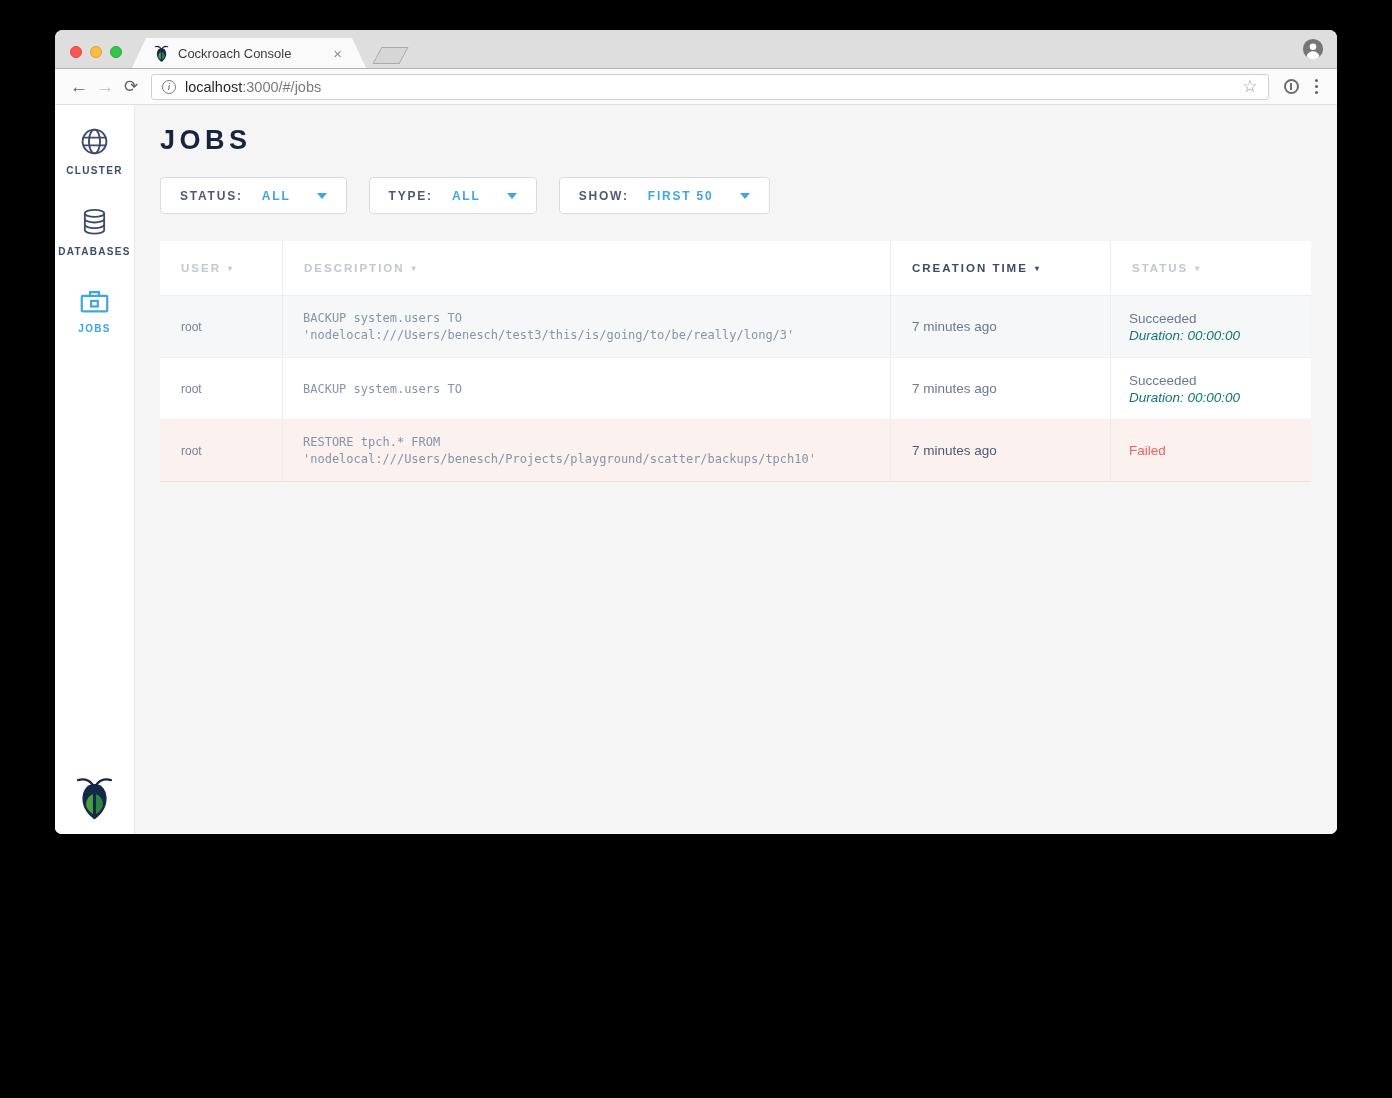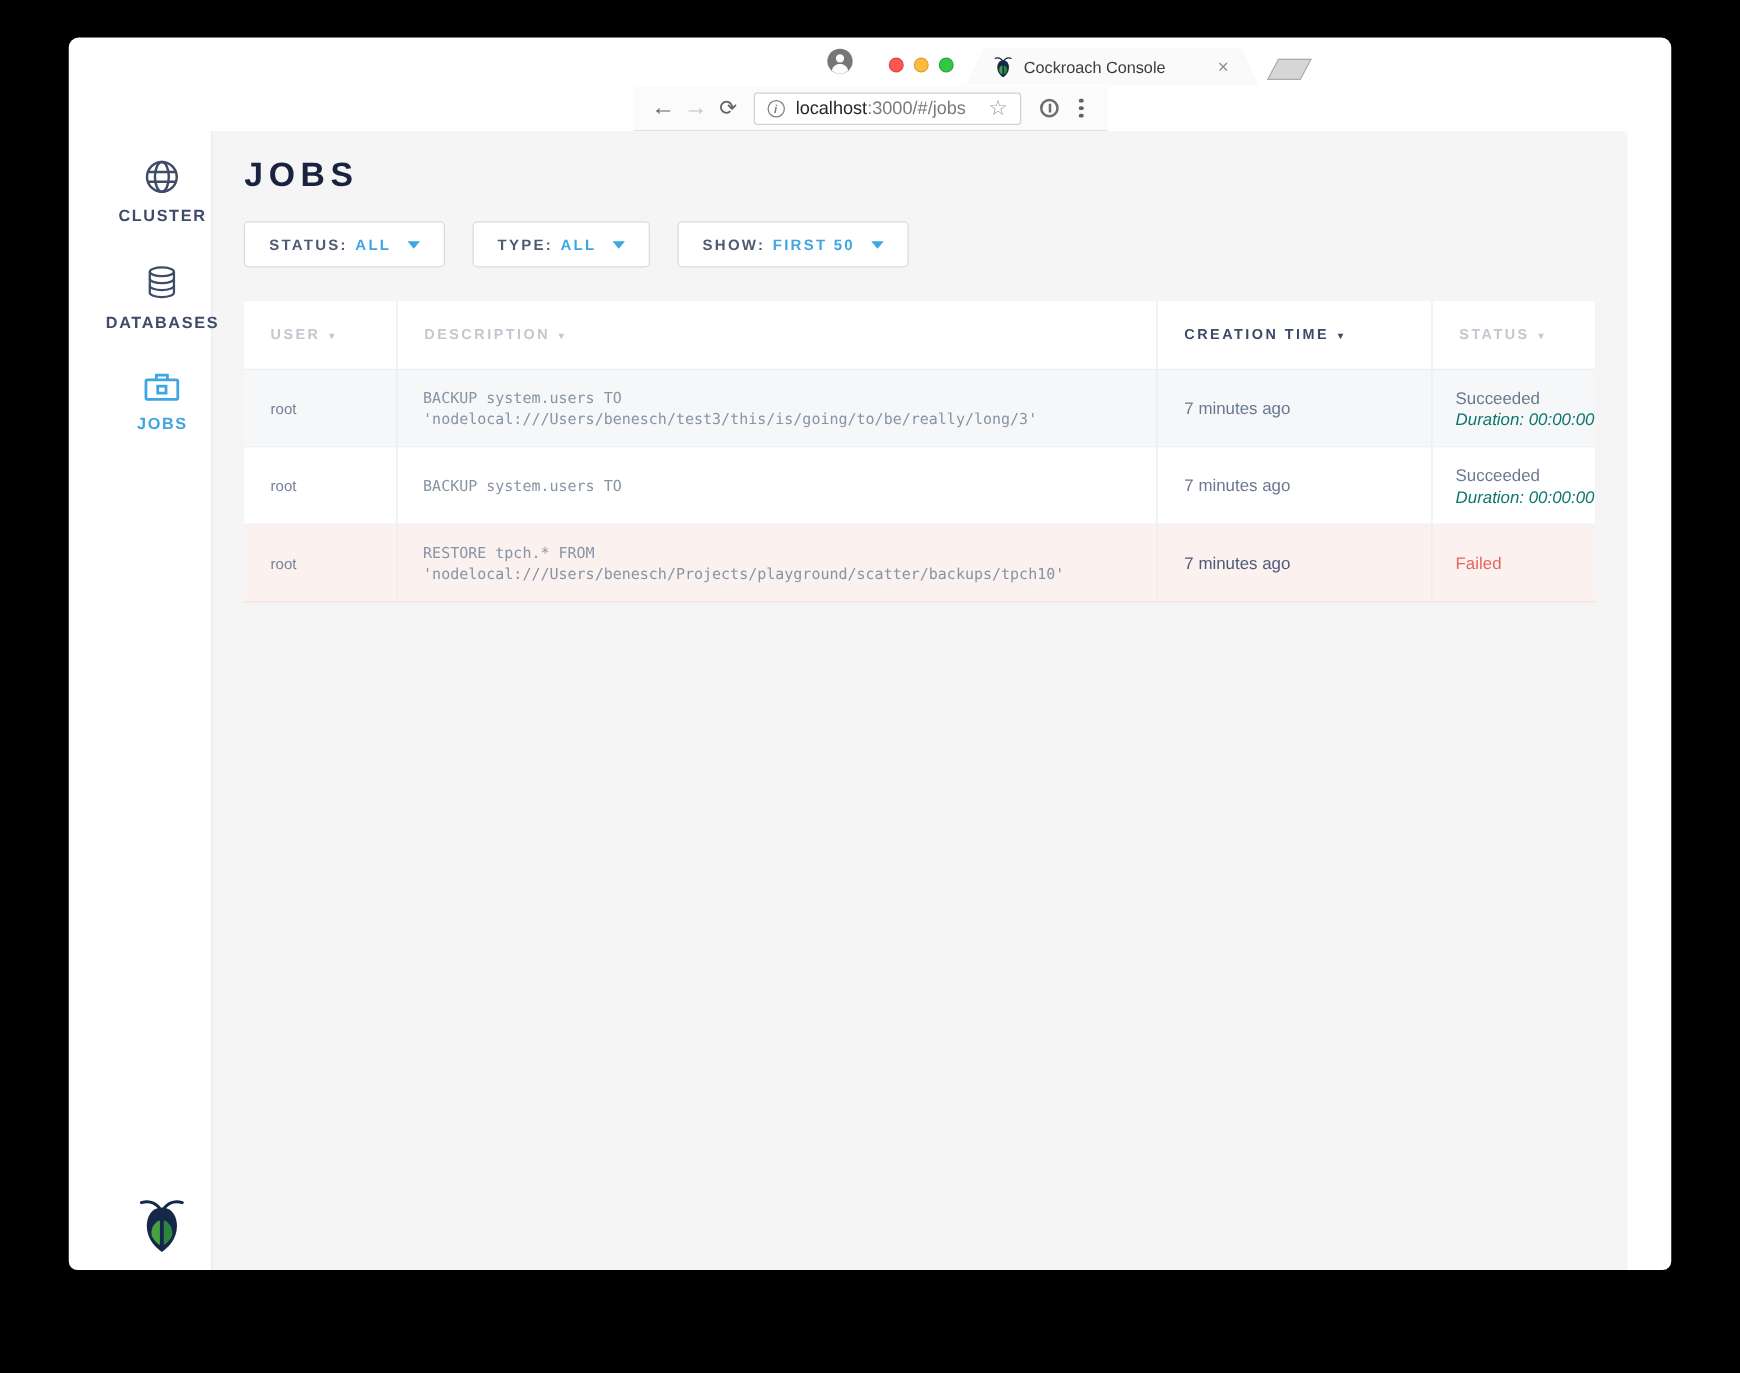--- a/index.html
+++ b/index.html
@@ -7,25 +7,25 @@
   body {
     background:#000;
     font-family:"Liberation Sans", sans-serif;
     position:relative;
     overflow:hidden;
   }
 
   
   .window {
     position:absolute; left:55px; top:30px;
-    width:1282px; height:986px;
+    width:1282px; height:804px;
     border-radius:8px 8px 7px 7px;
     overflow:hidden;
     background:#fff;
-    display:flex; flex-direction:column;align-items:center;
+    display:flex; flex-direction:column;
   }
 
   
   .tabstrip {
     height:39px; background:#dedede;
     border-bottom:1px solid #b1b1b3;
     position:relative; flex:none;
   }
   .traffic { position:absolute; left:15px; top:16px; display:flex; gap:8px; }
   .light { width:12px; height:12px; border-radius:50%; }
@@ -93,34 +93,34 @@
 
   
   .app { flex:1; display:flex; min-height:0; background:#f5f5f6; }
 
   .sidebar {
     width:80px; flex:none; background:#fff; border-right:1px solid #e7e8ea;
     display:flex; flex-direction:column; align-items:center; padding-top:21px;
   }
   .nav-item { display:flex; flex-direction:column; align-items:center; gap:8px; margin-bottom:31px; cursor:pointer; }
   .nav-item svg { display:block; }
-  .nav-label { font-size:13px; font-weight:bold; letter-spacing:1.3px; color:#3e4c68; }
+  .nav-label { font-size:10px; font-weight:bold; letter-spacing:1.3px; color:#3e4c68; }
   .nav-item.active .nav-label { color:#3ea6e1; }
   .sidebar-logo { margin-top:auto; margin-bottom:14px; }
 
   .main { flex:1; padding:22px 26px 0 25px; overflow:hidden; }
   .page-title {
     font-size:27px; font-weight:bold; letter-spacing:4.5px;
     color:#19233f; line-height:1;
   }
 
   .filters { display:flex; gap:22px; margin-top:23px; }
   .filter-pill {
     height:37px; background:#fff; border:1px solid #d8dbe0; border-radius:4px;
-    display:flex; align-items:center; padding:0 19px; gap:6px; cursor:pointer;
+    display:flex; align-items:center; padding:0 19px; gap:19px; cursor:pointer;
   }
   .filter-label { font-size:12px; font-weight:bold; letter-spacing:1.8px; color:#4c5a73; }
   .filter-value { font-size:12px; font-weight:bold; letter-spacing:1.8px; color:#3fa6e2; }
   .caret {
     width:0; height:0; margin-left:7px;
     border-left:5.5px solid transparent; border-right:5.5px solid transparent;
     border-top:6px solid #3fa6e2;
   }
 
   

